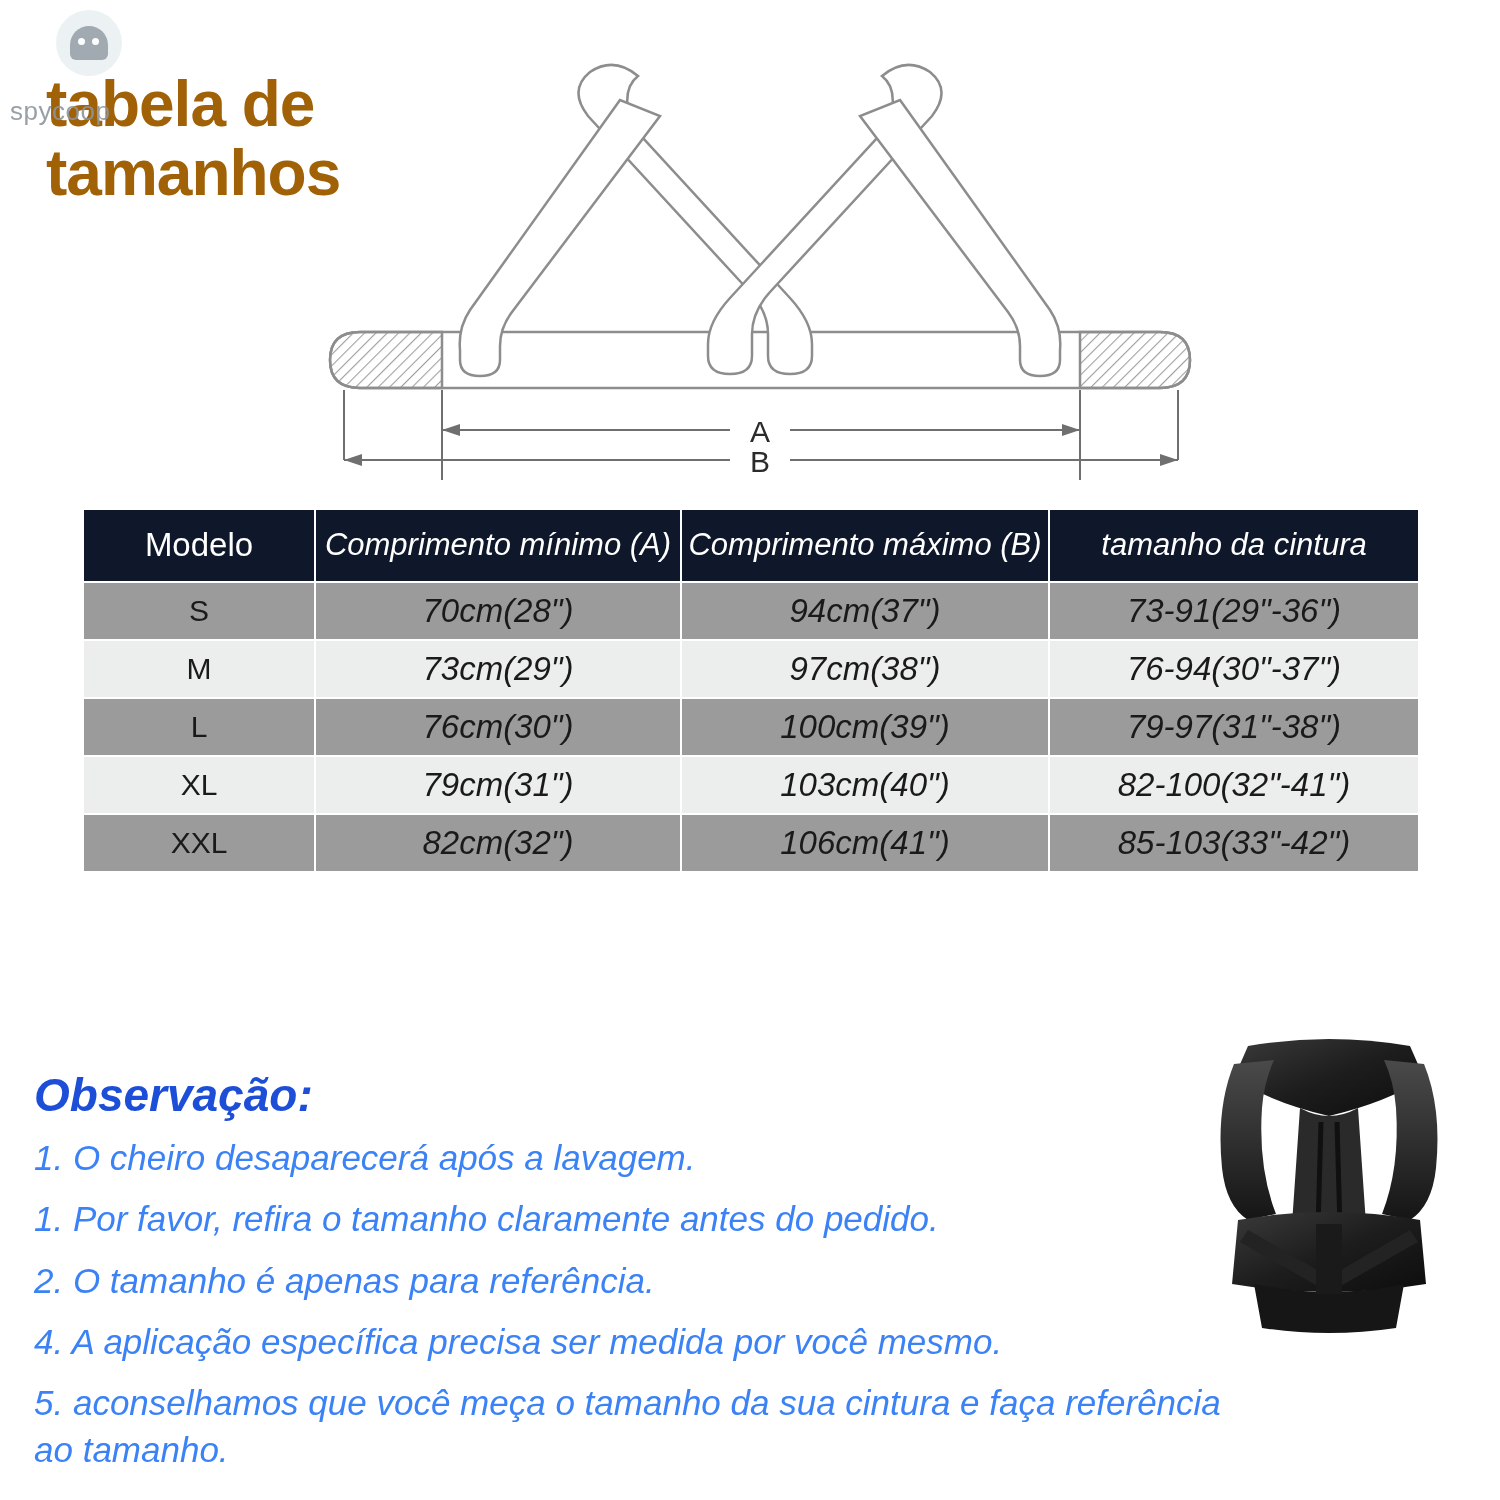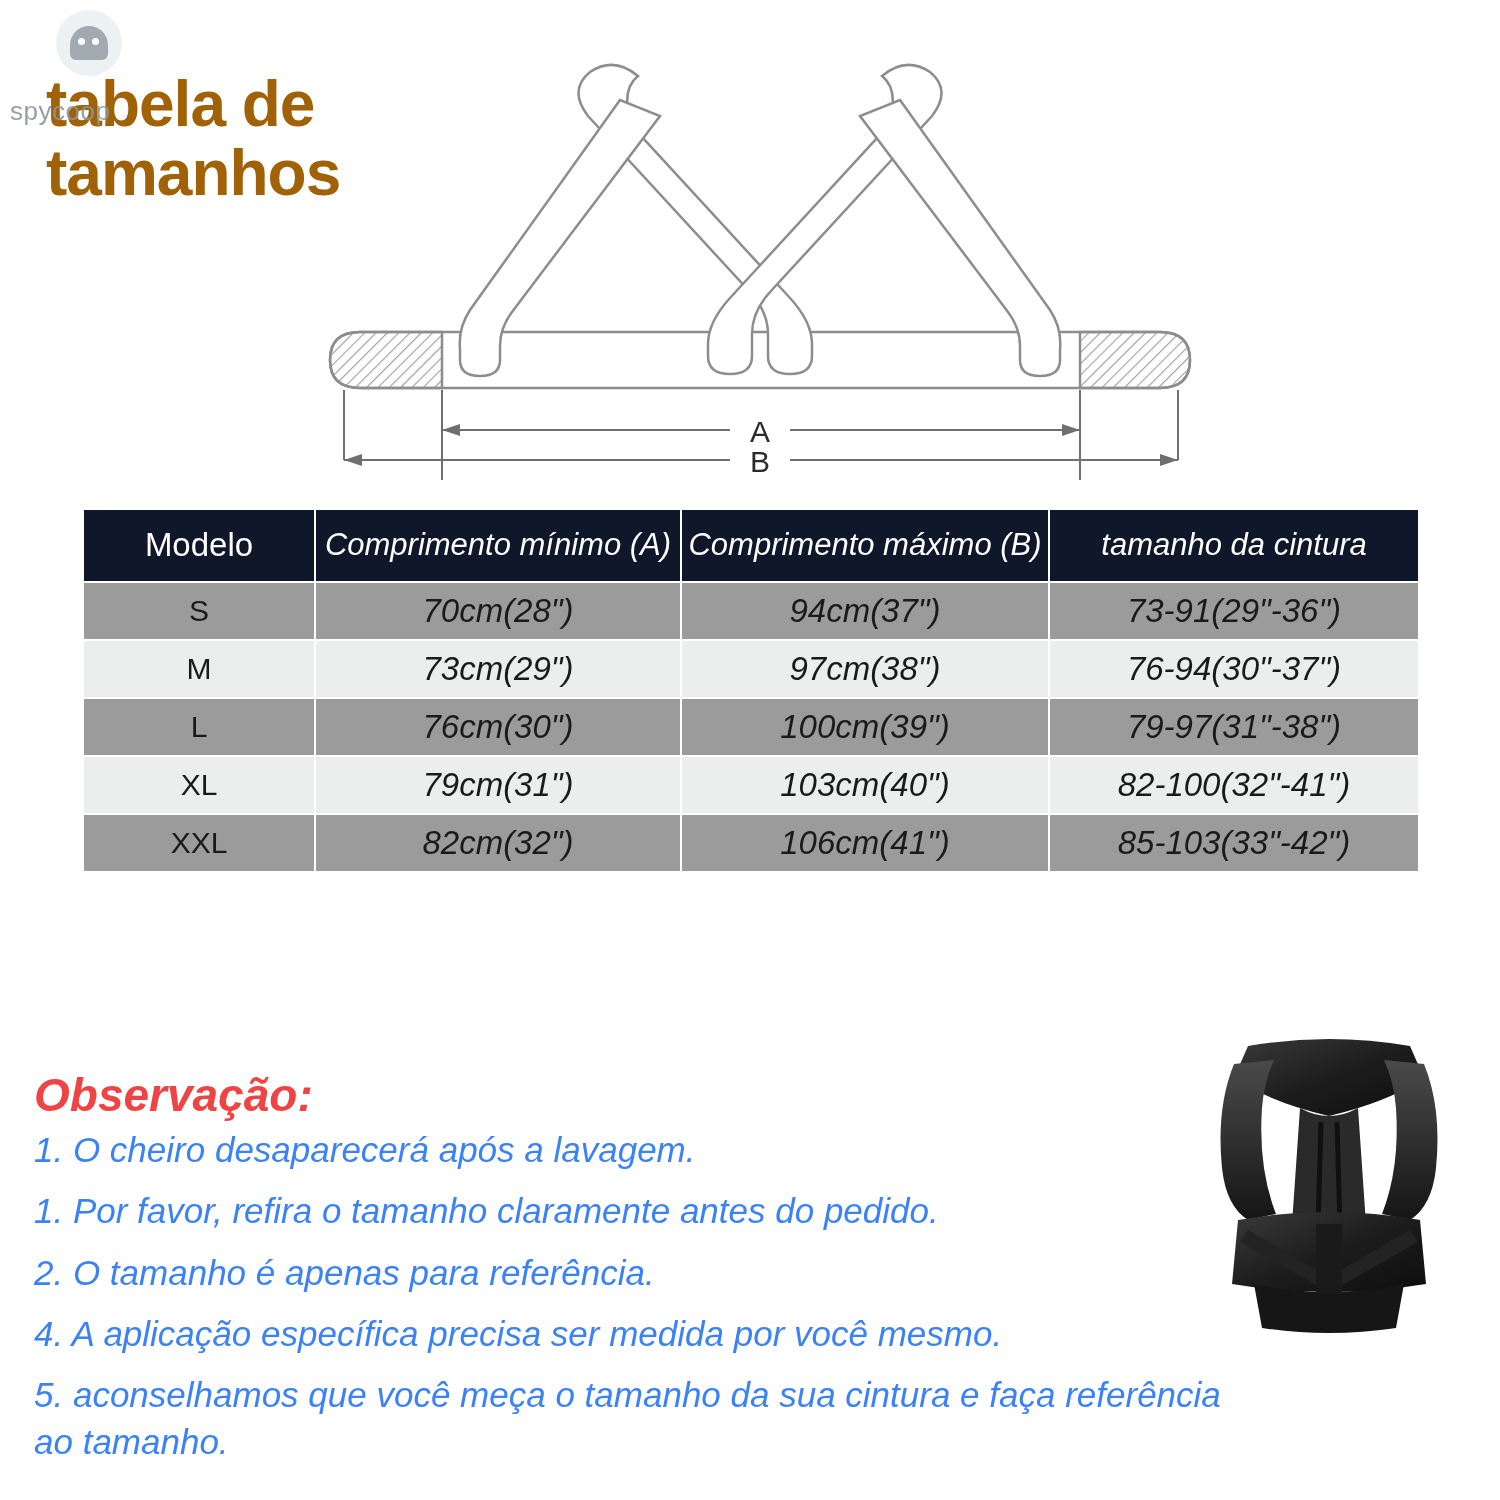--- a/index.html
+++ b/index.html
@@ -141,22 +141,22 @@
   .notes {
     position: absolute;
     top: 1068px;
     left: 34px;
     width: 1200px;
   }
   .notes-heading {
     font-size: 46px;
     font-weight: bold;
     font-style: italic;
-    color: #ef4444;
-    margin-bottom: 4px;
+    color: #1d4ed8;
+    margin-bottom: 12px;
   }
   .note-line {
     font-size: 35px;
     font-style: italic;
     color: #3b82f6;
     line-height: 1.35;
     margin-bottom: 14px;
   }
 
   

